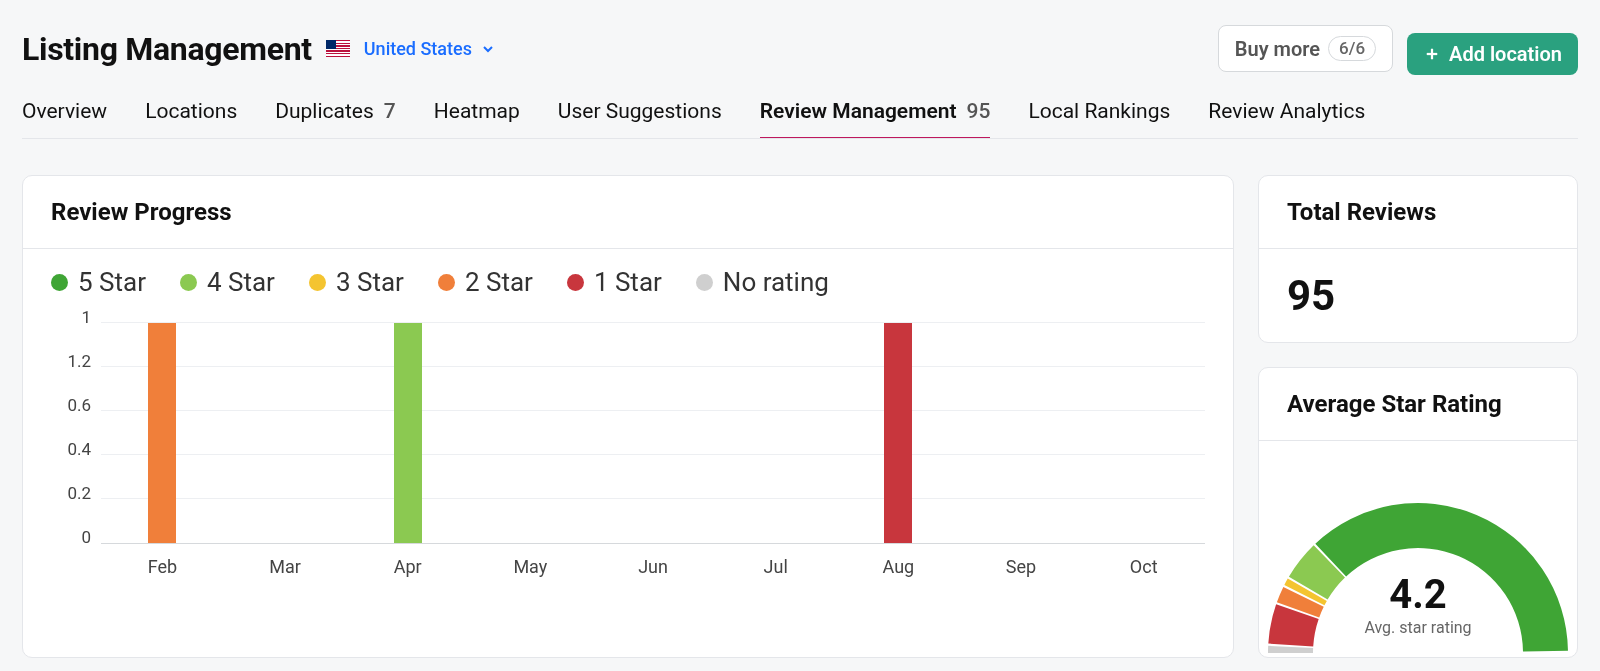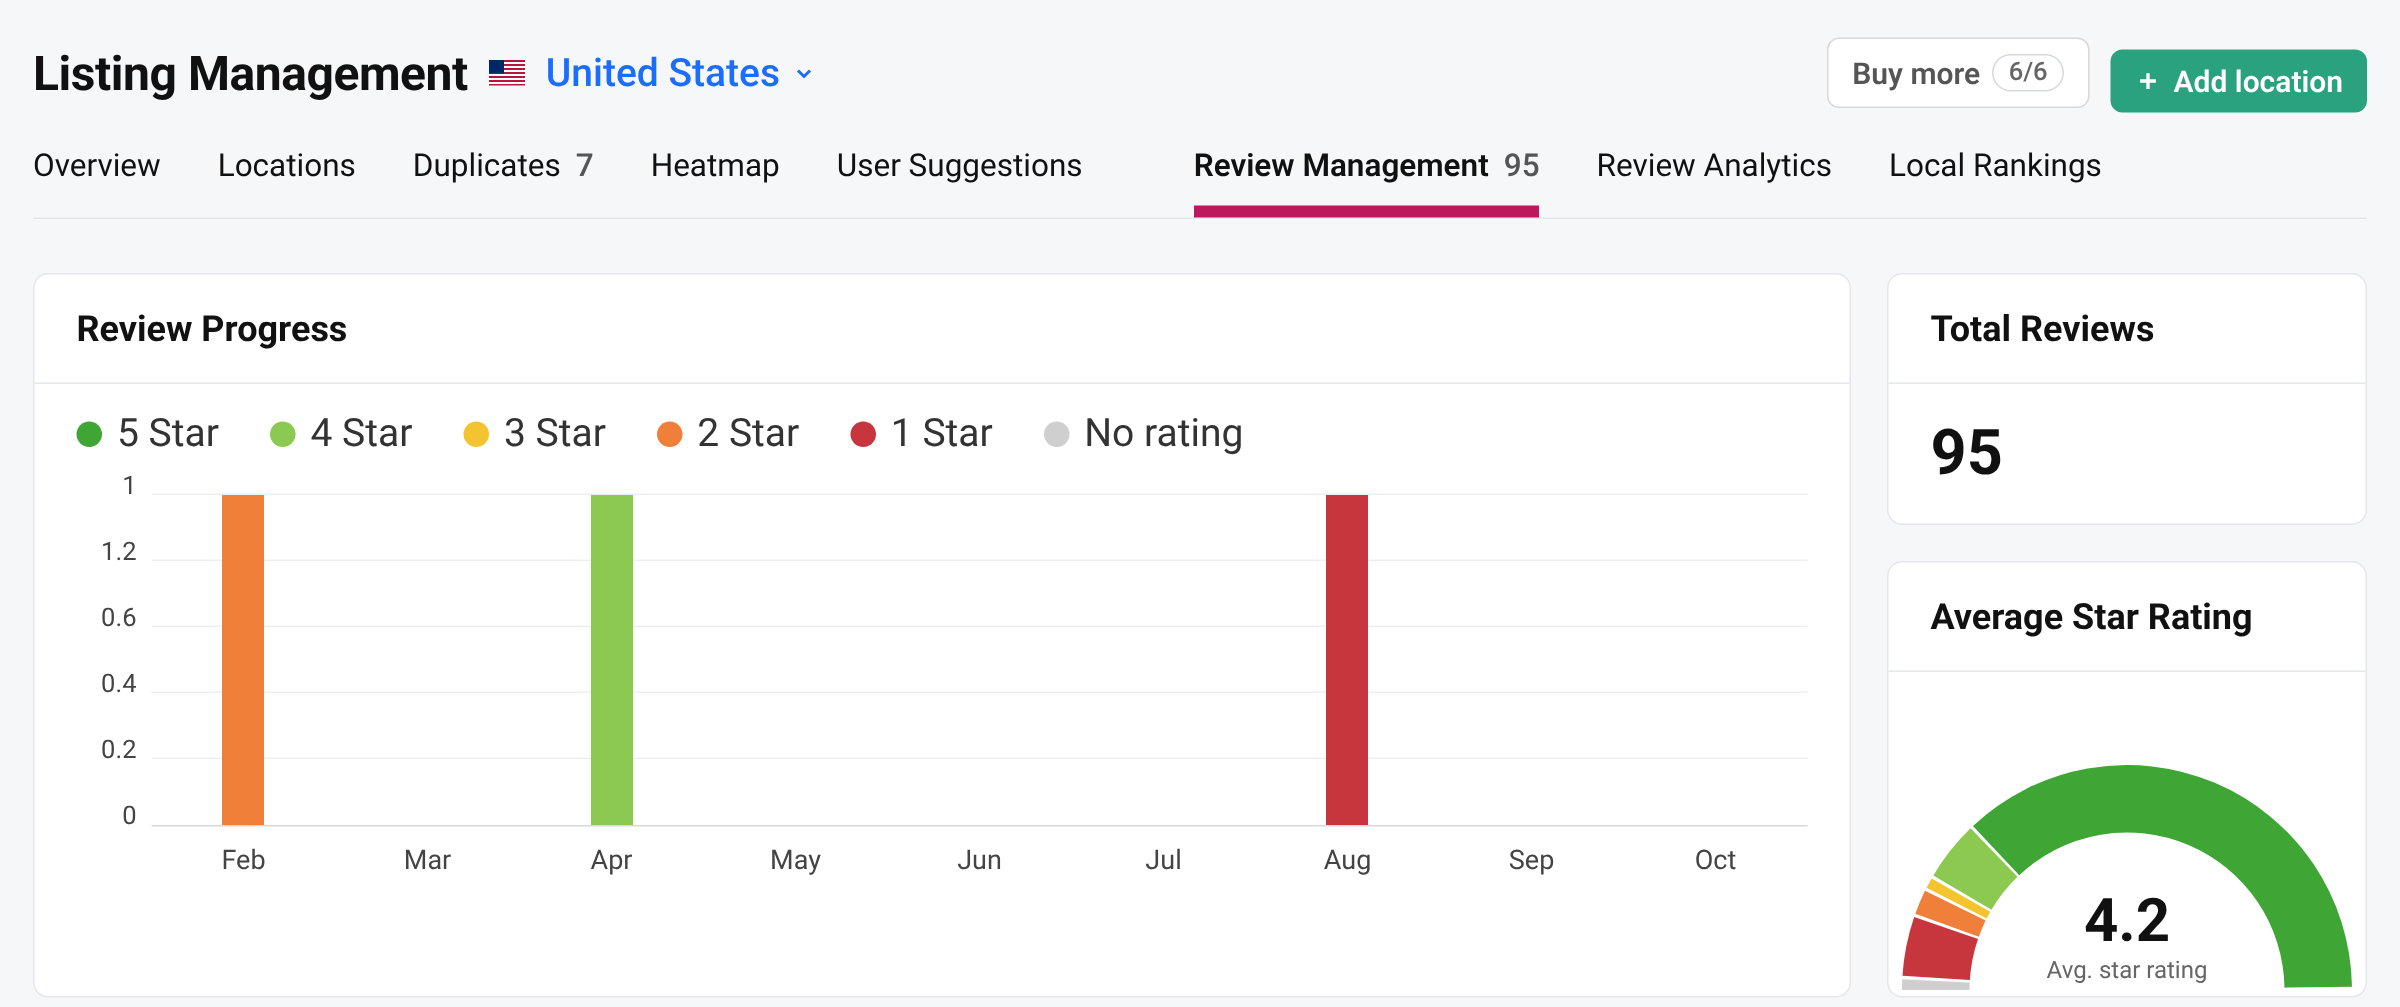--- a/index.html
+++ b/index.html
@@ -31,21 +31,21 @@
     }
     .flag::before {
       content: "";
       position: absolute;
       top: 0; left: 0;
       width: 10px; height: 9px;
       background: #002868;
     }
     .country {
       color: #1a6dff;
-      font-size: 26px;
+      font-size: 18px;
       font-weight: 500;
       display: flex;
       align-items: center;
       gap: 8px;
       cursor: pointer;
     }
     .chevron-down {
       width: 16px; height: 16px;
     }
     .header-spacer { flex: 1; }
@@ -91,23 +91,22 @@
       color: #111;
     }
     .tab {
       padding-bottom: 14px;
       cursor: pointer;
       display: flex;
       align-items: flex-start;
       gap: 10px;
     }
     .tab.active {
-      border-bottom: 8px solid #be185d;
+      border-bottom: 1px solid #be185d;
       font-weight: 600;
-      margin-left: 36px;
     }
     .tab .count {
       color: #555;
       font-weight: 500;
     }
     
     .content {
       display: flex;
       gap: 24px;
       padding: 36px 22px 22px 22px;
@@ -225,21 +224,21 @@
       display: flex;
       justify-content: center;
     }
     .gauge {
       position: relative;
       width: 320px;
     }
     .gauge-center {
       position: absolute;
       left: 0; right: 0;
-      bottom: 8px;
+      bottom: 20px;
       text-align: center;
     }
     .gauge-value {
       font-size: 40px;
       font-weight: 700;
     }
     .gauge-label {
       font-size: 16px;
       color: #666;
     }
@@ -286,24 +285,24 @@
         <span>Heatmap</span>
       </div>
       <div class="tab">
         <span>User Suggestions</span>
       </div>
       <div class="tab active">
         <span>Review Management</span>
         <span class="count">95</span>
       </div>
       <div class="tab">
+        <span>Local Rankings</span>
+      </div>
+      <div class="tab">
         <span>Review Analytics</span>
-      </div>
-      <div class="tab">
-        <span>Local Rankings</span>
       </div>
     </div>
 </div>
 
 <div class="content">
 
   <div class="card main-card">
     <h2>Review Progress</h2>
     <div class="legend" id="legend">
         <div class="legend-item">

